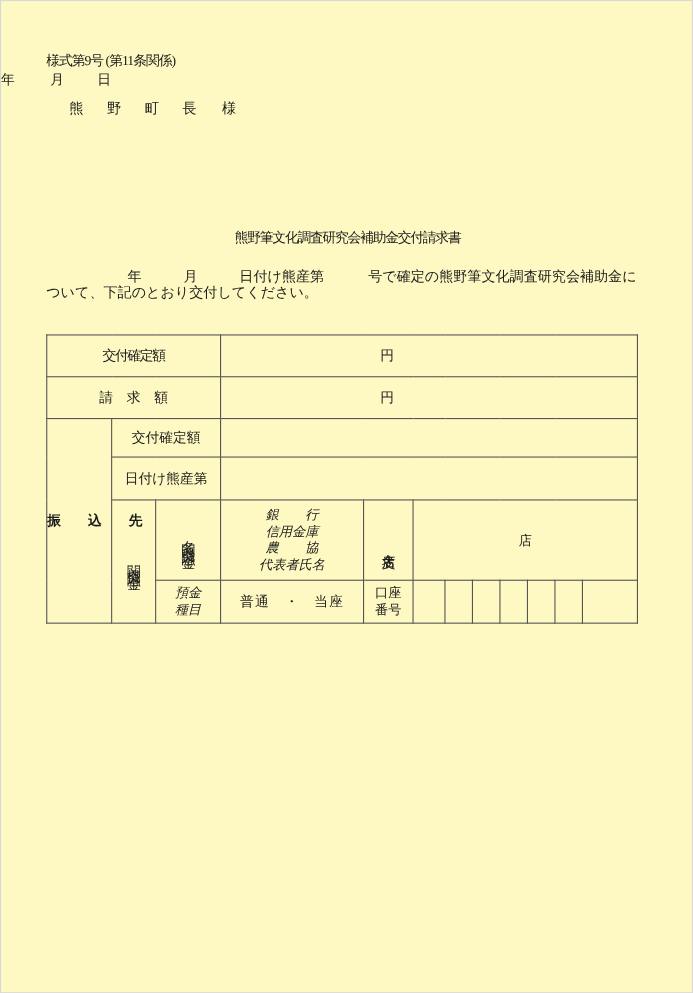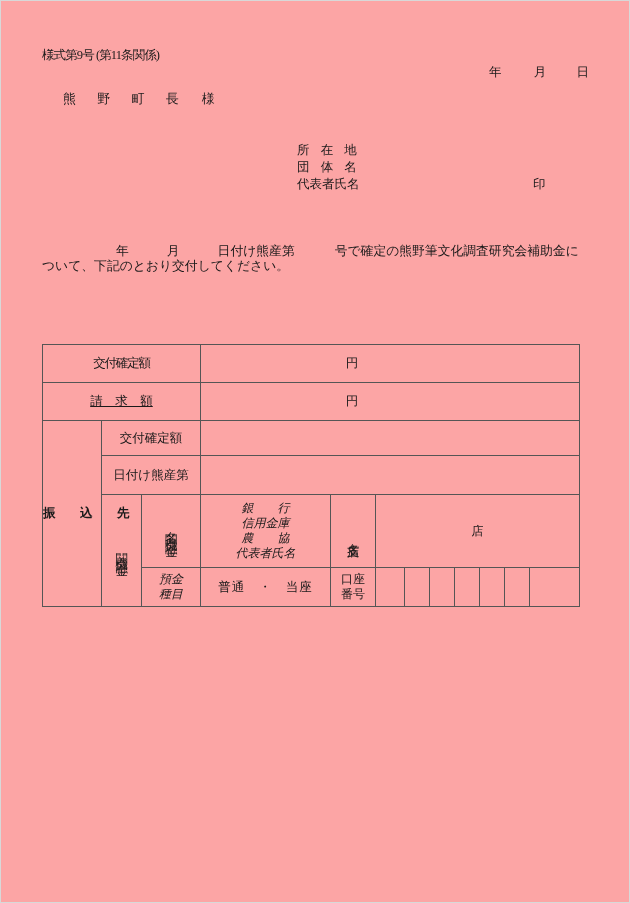--- a/index.html
+++ b/index.html
@@ -9,41 +9,41 @@
     background: #ffffff;
   }
   body {
     font-family: "Liberation Serif", "DejaVu Serif", serif;
     color: #1a1a1a;
   }
   .page {
     position: relative;
     width: 630px;
     height: 903px;
-    background: #fca5a5;
+    background: #fef9c3;
     border: 1px solid #d8d8d8;
     box-sizing: border-box;
     overflow: hidden;
   }
 
   
   .form-no {
     position: absolute;
     left: 41px;
     top: 46px;
     font-size: 12.5px;
     letter-spacing: -0.9px;
     white-space: nowrap;
   }
   .date-line {
     position: absolute;
     left: 0;
     top: 63px;
     width: 588px;
-    text-align: right;
+    text-align: left;
     font-size: 12.5px;
     white-space: nowrap;
   }
   .date-line .seg { display: inline-block; }
   .date-line .gap-y { width: 26px; display: inline-block; }
   .date-line .gap-m { width: 24px; display: inline-block; }
 
   .addressee {
     position: absolute;
     left: 62px;
@@ -99,21 +99,20 @@
   .tbl-wrap {
     position: absolute;
     left: 41px;
     top: 303px;
   }
   table.form {
     border-collapse: collapse;
     table-layout: fixed;
     width: 537px;
     font-size: 12.5px;
-    margin-top: 40px;
   }
   table.form td {
     border: 1px solid #555;
     padding: 0;
     vertical-align: middle;
     text-align: center;
   }
   .lbl-cell {
     font-size: 12.5px;
     white-space: nowrap;
@@ -183,33 +182,22 @@
     <span class="gap-y"></span>
     <span class="seg">月</span>
     <span class="gap-m"></span>
     <span class="seg">日</span>
   </div>
 
   <div class="addressee">
     <span class="sp">熊 野 町 長</span><span class="sama">様</span>
   </div>
 
-  <div class="sender-block">
-    <div class="sender-row">
-      <span class="lbl">所 在 地</span>
-    </div>
-    <div class="sender-row">
-      <span class="lbl">団 体 名</span>
-    </div>
-    <div class="sender-row">
-      <span class="lbl tight">代表者氏名</span>
-      <span class="seal">印</span>
-    </div>
-  </div>
-
+
+  <div class="doc-title">熊野筆文化調査研究会補助金交付請求書</div>
 
   <div class="body-para">
     <span class="blank-lead"></span><span>年</span><span class="blank-sm"></span><span>月</span><span class="blank-sm"></span><span>日付け熊産第</span><span class="blank-no"></span><span>号で確定の熊野筆文化調査研究会補助金について、下記のとおり交付してください。</span>
   </div>
 
   <div class="tbl-wrap">
     <table class="form">
       <colgroup>
         <col style="width:59px">
         <col style="width:40px">
@@ -227,21 +215,21 @@
 
       <tbody>
           <tr>
         <td colspan="3" class="lbl-cell lbl-tight" style="height:37px;">交付確定額</td>
         <td colspan="9" class="amount-cell">
           <span class="yen-pos">円</span>
         </td>
       </tr>
 
       <tr>
-        <td colspan="3" class="lbl-cell" style="height:37px;text-decoration:underline;">請　求　額</td>
+        <td colspan="3" class="lbl-cell" style="height:37px;">請　求　額</td>
         <td colspan="9" class="amount-cell">
           <span class="yen-pos">円</span>
         </td>
       </tr>
 
       <tr>
         <td rowspan="4" class="lbl-cell lbl-spaced" style="width:59px;font-weight:bold;">振　込　先</td>
         <td colspan="2" class="lbl-cell" style="height:34px;">交付確定額</td>
         <td colspan="9"></td>
       </tr>

